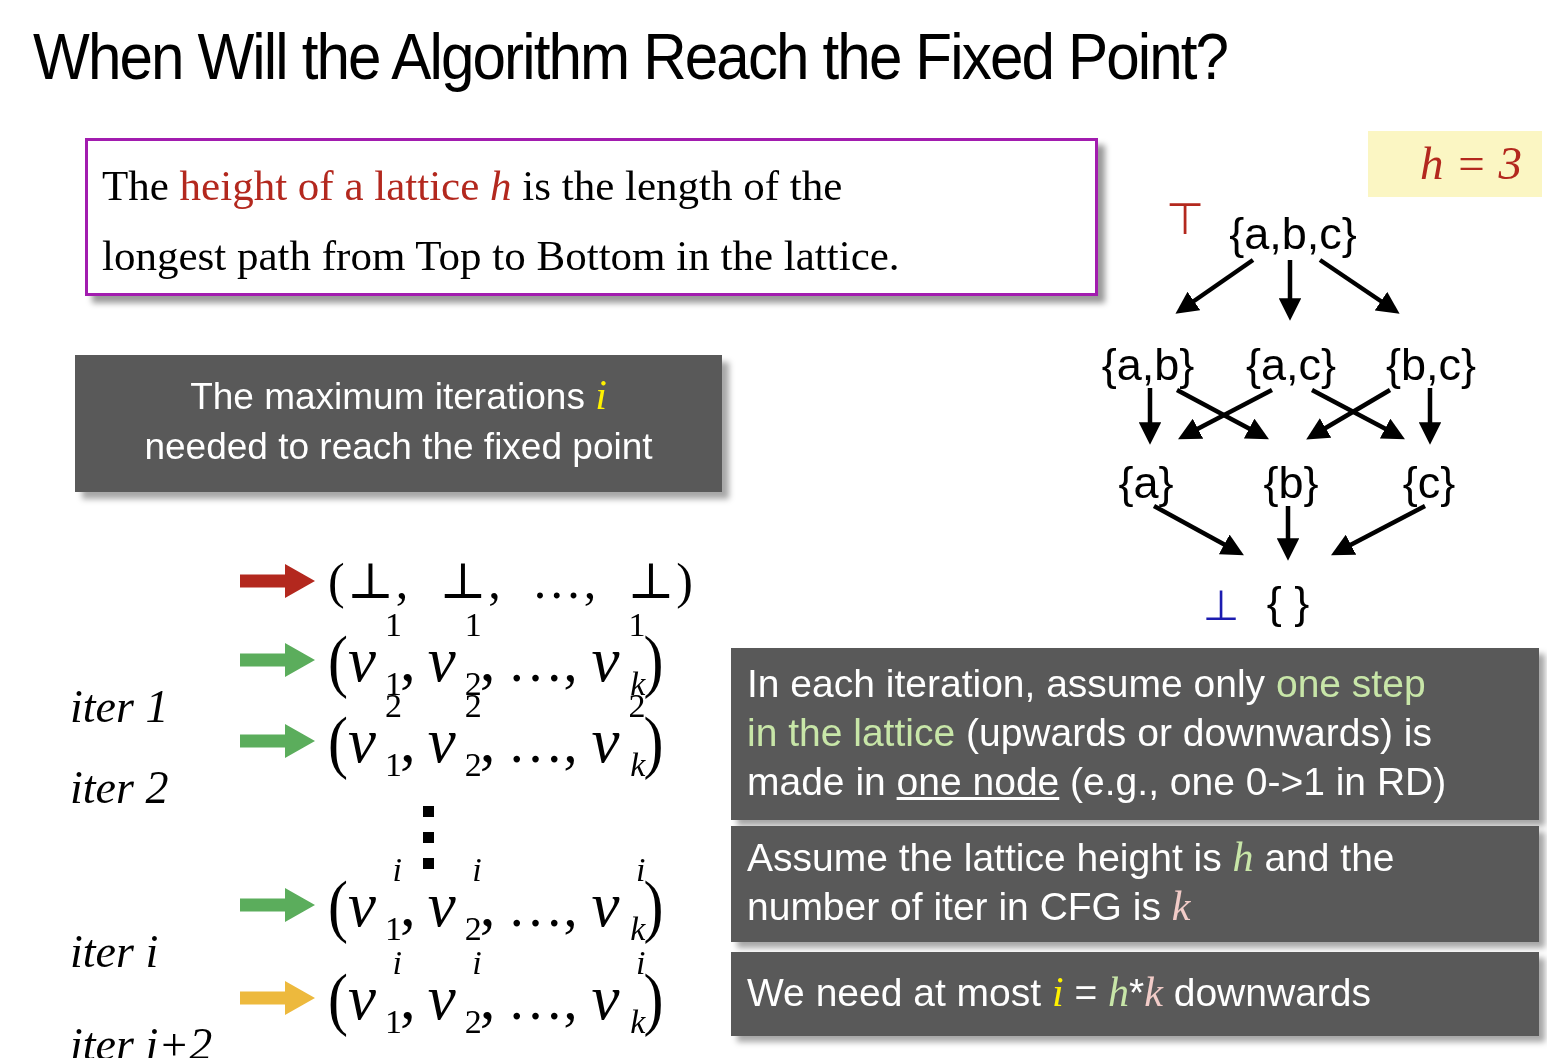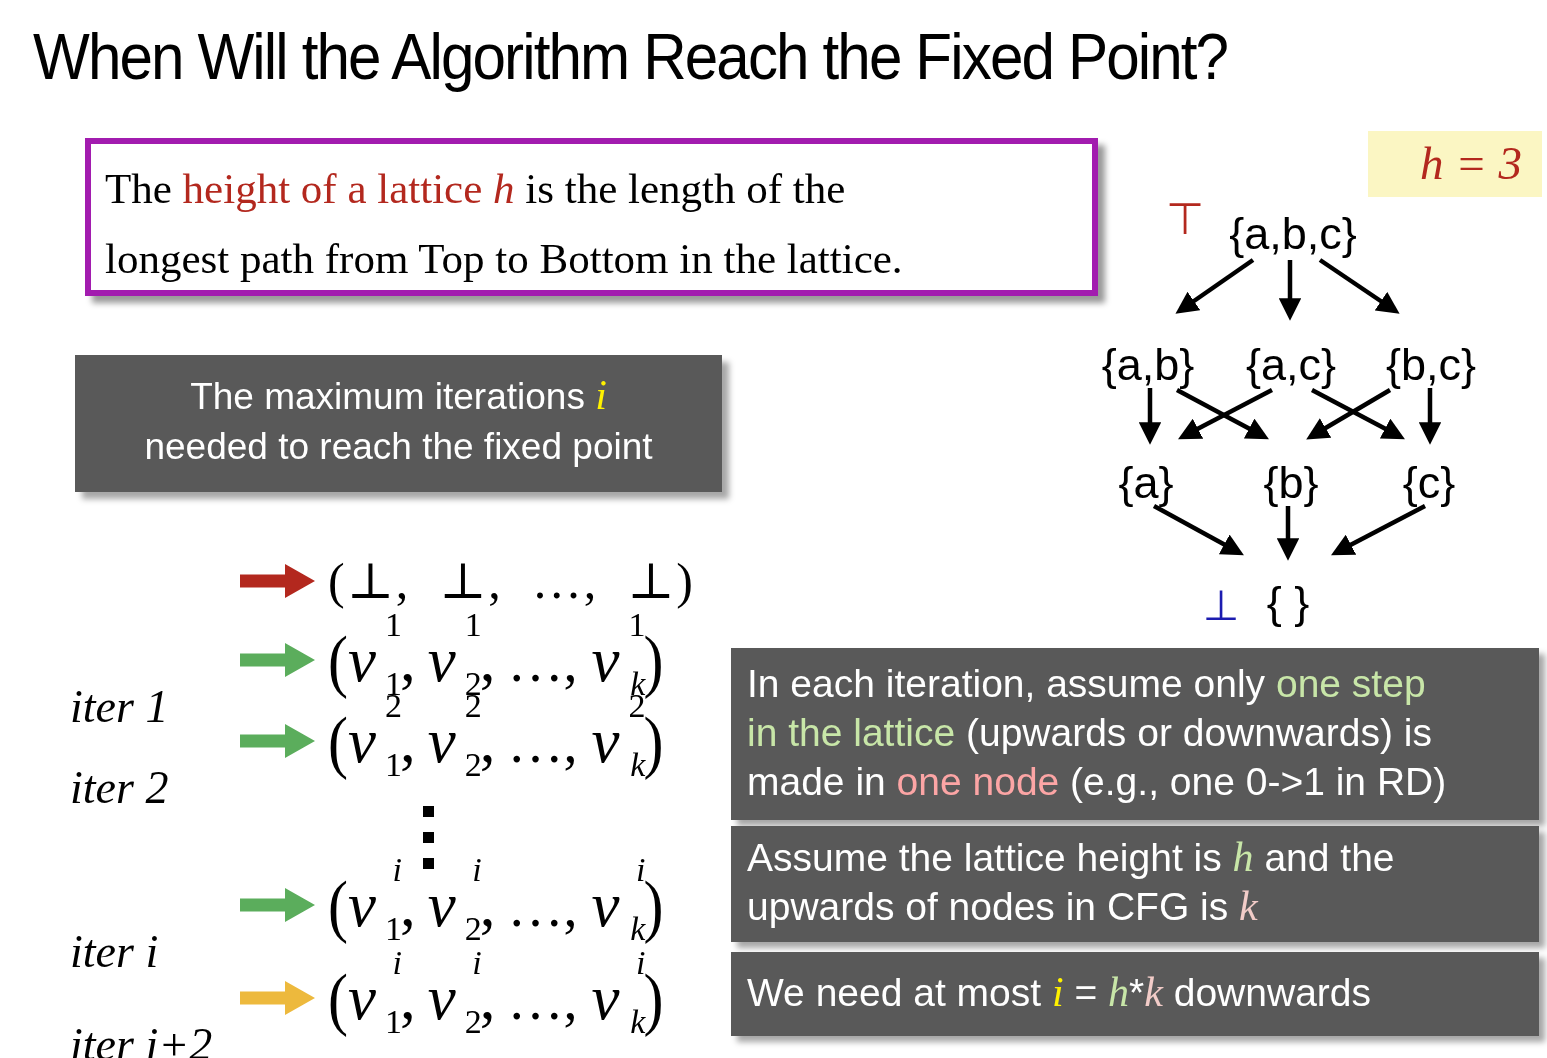--- a/index.html
+++ b/index.html
@@ -5,35 +5,35 @@
   html,body{margin:0;padding:0;background:#ffffff;}
   body{width:1547px;height:1058px;position:relative;overflow:hidden;
        font-family:"Liberation Sans",sans-serif;color:#000;}
 
   
   .slide-title{position:absolute;left:33px;top:20px;font-size:64px;letter-spacing:-2px;
     white-space:nowrap;transform:scaleX(0.94);transform-origin:left top;}
 
   
   .def-box{position:absolute;left:85px;top:138px;width:1013px;height:158px;box-sizing:border-box;
-    background:#fff;border:6px solid #a21caf;box-shadow:7px 7px 6px rgba(0,0,0,0.40);
+    background:#fff;border:3px solid #a21caf;box-shadow:7px 7px 6px rgba(0,0,0,0.40);
     font-family:"Liberation Serif",serif;font-size:43px;line-height:70px;
     padding:10px 0 0 14px;white-space:nowrap;}
   .red-text{color:#B3281E;}
   .it{font-style:italic;}
 
   
   .max-iter-box{position:absolute;left:75px;top:355px;width:647px;height:137px;box-sizing:border-box;
     background:#595959;box-shadow:7px 7px 6px rgba(0,0,0,0.35);
     color:#fff;font-size:37px;line-height:50px;text-align:center;padding-top:15px;}
   .var-i{font-family:"Liberation Serif",serif;font-style:italic;font-size:42px;color:#FFF100;}
   .var-h{font-family:"Liberation Serif",serif;font-style:italic;font-size:42px;color:#C8E6A8;}
   .var-k{font-family:"Liberation Serif",serif;font-style:italic;font-size:42px;color:#F2CCC8;}
   .hl-green{color:#C8E6A8;}
-  .hl-pink{color:#fca5a5;}
+  .hl-pink{color:#ffffff;text-decoration:underline;}
 
   
   .h3-badge{position:absolute;left:1368px;top:131px;width:142px;height:66px;
     background:#FBF6C3;color:#B3281E;font-family:"Liberation Serif",serif;font-style:italic;
     font-size:47px;line-height:64px;text-align:center;padding-left:32px;}
   svg.lattice{position:absolute;left:1080px;top:120px;}
   .lat-label{font-family:"Liberation Sans","DejaVu Sans",sans-serif;font-size:45px;fill:#000;
     text-anchor:middle;}
   .lat-top{font-family:"DejaVu Sans",sans-serif;font-size:44px;fill:#B3281E;text-anchor:middle;}
   .lat-bottom{font-family:"DejaVu Sans",sans-serif;font-size:42px;fill:#1C1CB0;text-anchor:middle;}
@@ -154,18 +154,18 @@
 </div>
 
 <div class="info-box info-box-1">
   <div><span>In each iteration, assume only </span><span class="hl-green">one step</span></div>
   <div><span class="hl-green">in the lattice</span><span> (upwards or downwards) is</span></div>
   <div><span>made in </span><span class="hl-pink">one node</span><span> (e.g., one 0-&gt;1 in RD)</span></div>
 </div>
 
 <div class="info-box info-box-2">
   <div><span>Assume the lattice height is </span><span class="var-h">h</span><span> and the</span></div>
-  <div><span>upwards of nodes in CFG is </span><span class="var-k">k</span></div>
+  <div><span>number of iter in CFG is </span><span class="var-k">k</span></div>
 </div>
 
 <div class="info-box info-box-3">
   <div><span>We need at most </span><span class="var-i">i</span><span> = </span><span class="var-h">h</span><span>*</span><span class="var-k">k</span><span> downwards</span></div>
 </div>
 
 </body></html>

